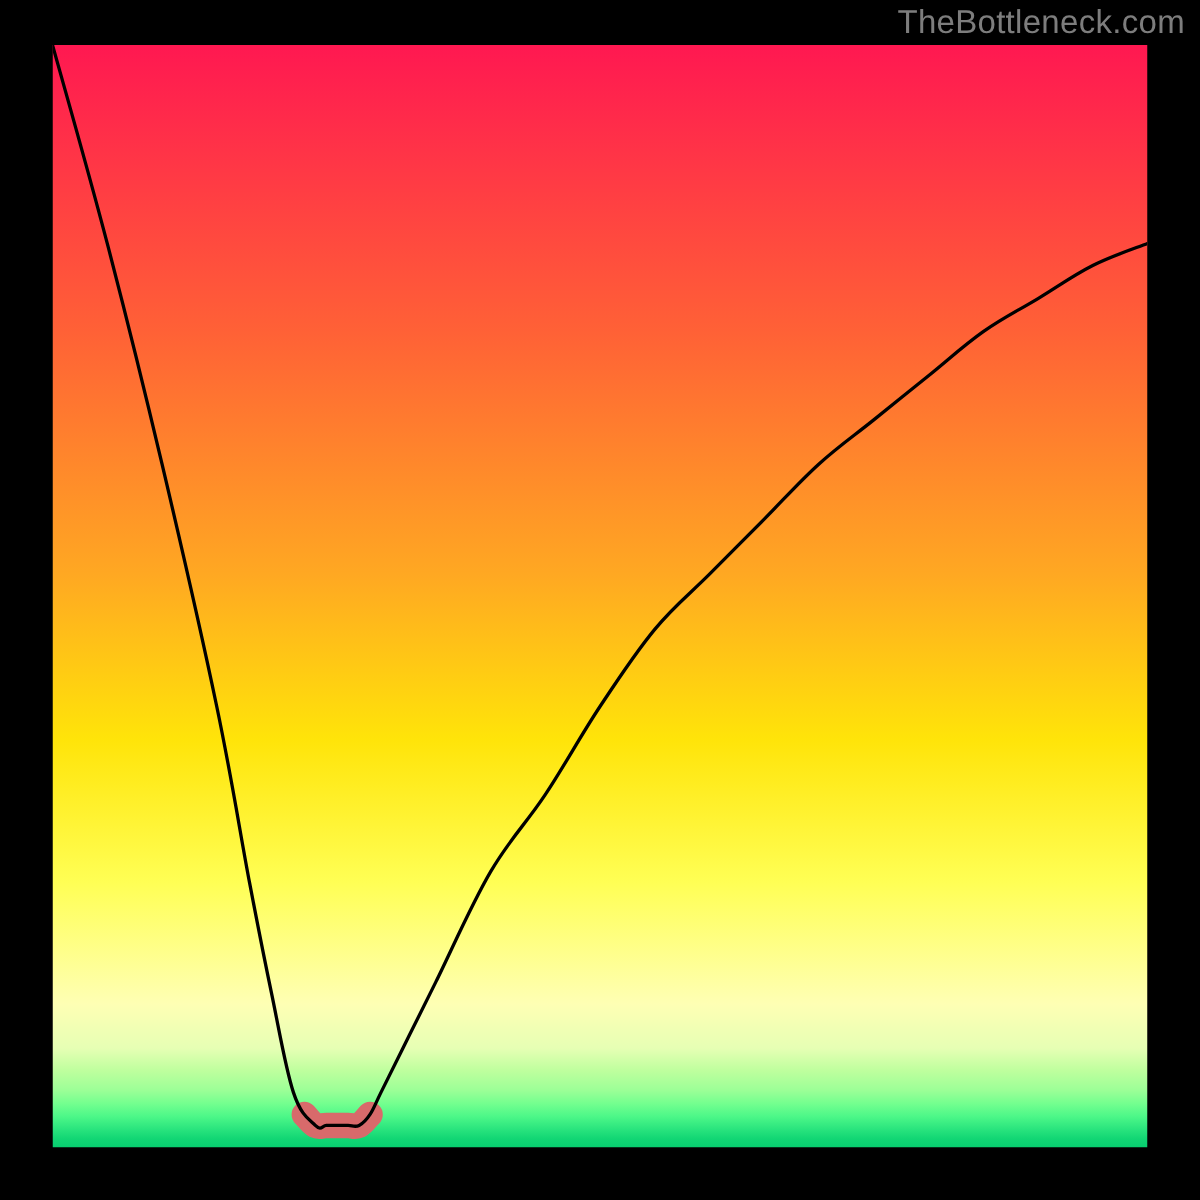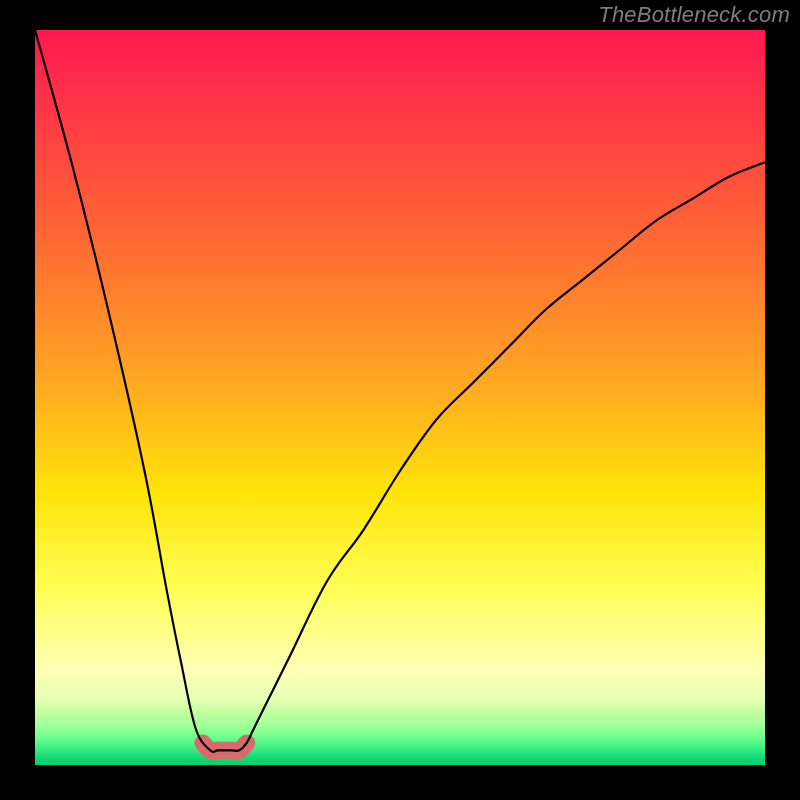--- a/index.html
+++ b/index.html
@@ -11,21 +11,20 @@
     overflow: hidden;
     font-family: Arial, Helvetica, sans-serif;
   }
   .frame {
     position: absolute;
     left: 0;
     top: 0;
     width: 800px;
     height: 800px;
     background: #000;
-    font-style: italic;
   }
   .watermark {
     position: absolute;
     top: 2px;
     right: 10px;
     color: #7d7d7d;
     font-size: 22px;
     font-weight: 500;
     letter-spacing: 0.2px;
     z-index: 50;

